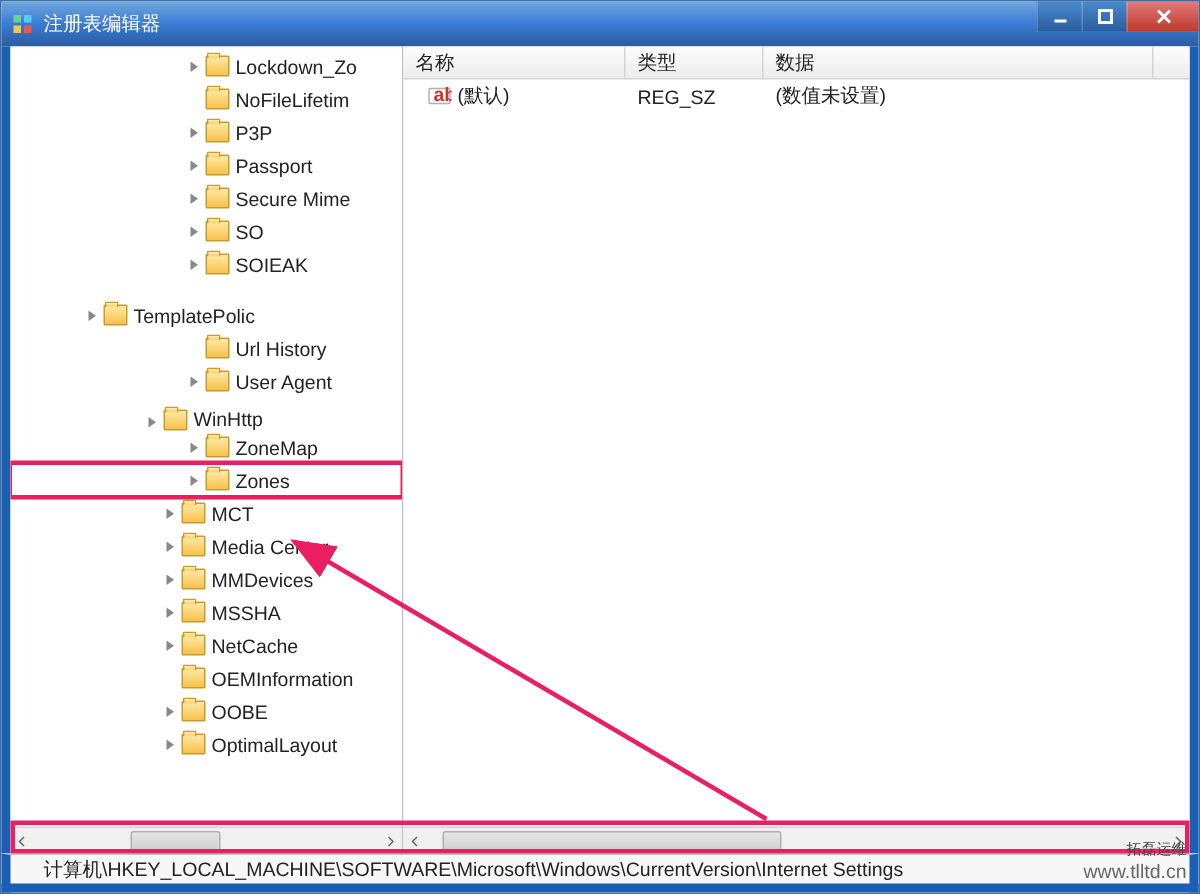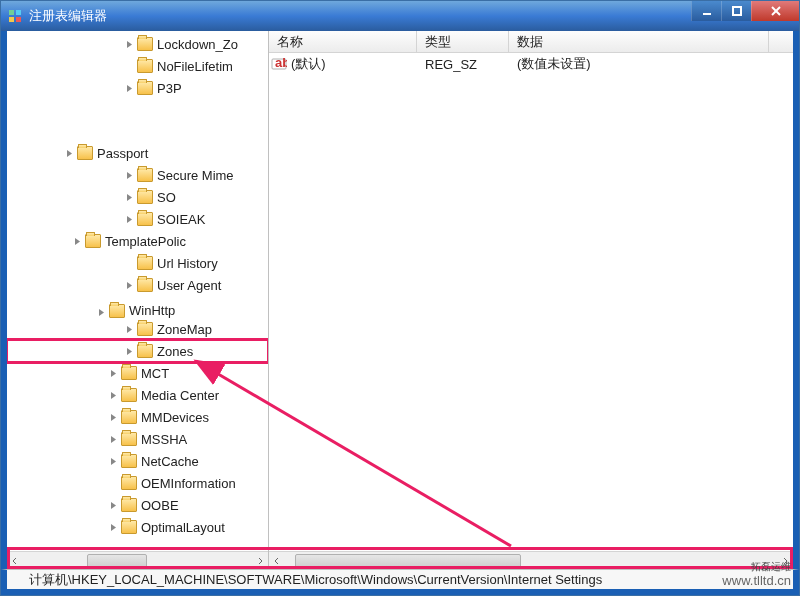--- a/index.html
+++ b/index.html
@@ -105,21 +105,21 @@
     border-bottom: 1px solid #d4d4d4;
   }
   .list-header .col {
     border-right: 1px solid #d4d4d4;
     padding: 2px 8px;
     color:#222;
     cursor:default;
   }
   .list-body { position:absolute; top:22px; left:0; right:0; bottom:18px; overflow:hidden; }
   .list-row { display:flex; height:22px; align-items:center; cursor:default; }
-  .list-row .vicon { width:16px; height:16px; margin:0 4px 0 2px; display:inline-flex; align-items:center; justify-content:center; flex:none;}
+  .list-row .vicon { width:16px; height:16px; margin:0 4px 0 16px; display:inline-flex; align-items:center; justify-content:center; flex:none;}
   .list-row .cell { padding: 0 8px; color:#222; white-space:nowrap; }
   .statusbar-wrap { height: 26px; border-top:1px solid #c0c0c0;
     border-left:6px solid #1a5fb4; border-right:6px solid #1a5fb4; border-bottom:6px solid #1a5fb4;
     display:flex; align-items:center; padding:0 22px; background:#f7f7f7;
   }
   .statusbar-wrap .path { color:#222; white-space:nowrap; overflow:hidden; }
   
   .annotation-line {
     position:absolute; pointer-events:none; z-index:50;
   }
@@ -191,21 +191,21 @@
           </div>
           <div class="tree-row" style="padding-left: 116px;">
             <span class="expander">
               <svg viewBox="0 0 9 9">
                 <path d="M2 1 L7 4.5 L2 8 Z" fill="#888"></path>
               </svg>
             </span>
             <span class="folder"></span>
             <span class="label">P3P</span>
           </div>
-          <div class="tree-row" style="padding-left: 56px; margin-top: 43px;">
+          <div class="tree-row" style="padding-left: 116px;">
             <span class="expander">
               <svg viewBox="0 0 9 9">
                 <path d="M2 1 L7 4.5 L2 8 Z" fill="#888"></path>
               </svg>
             </span>
             <span class="folder"></span>
             <span class="label">Passport</span>
           </div>
           <div class="tree-row" style="padding-left: 116px;">
             <span class="expander">
@@ -227,21 +227,21 @@
           </div>
           <div class="tree-row" style="padding-left: 116px;">
             <span class="expander">
               <svg viewBox="0 0 9 9">
                 <path d="M2 1 L7 4.5 L2 8 Z" fill="#888"></path>
               </svg>
             </span>
             <span class="folder"></span>
             <span class="label">SOIEAK</span>
           </div>
-          <div class="tree-row" style="padding-left: 64px;">
+          <div class="tree-row" style="padding-left: 48px; margin-top: 12px;">
             <span class="expander">
               <svg viewBox="0 0 9 9">
                 <path d="M2 1 L7 4.5 L2 8 Z" fill="#888"></path>
               </svg>
             </span>
             <span class="folder"></span>
             <span class="label">TemplatePolic</span>
           </div>
           <div class="tree-row" style="padding-left: 116px;">
             <span class="expander"></span>

